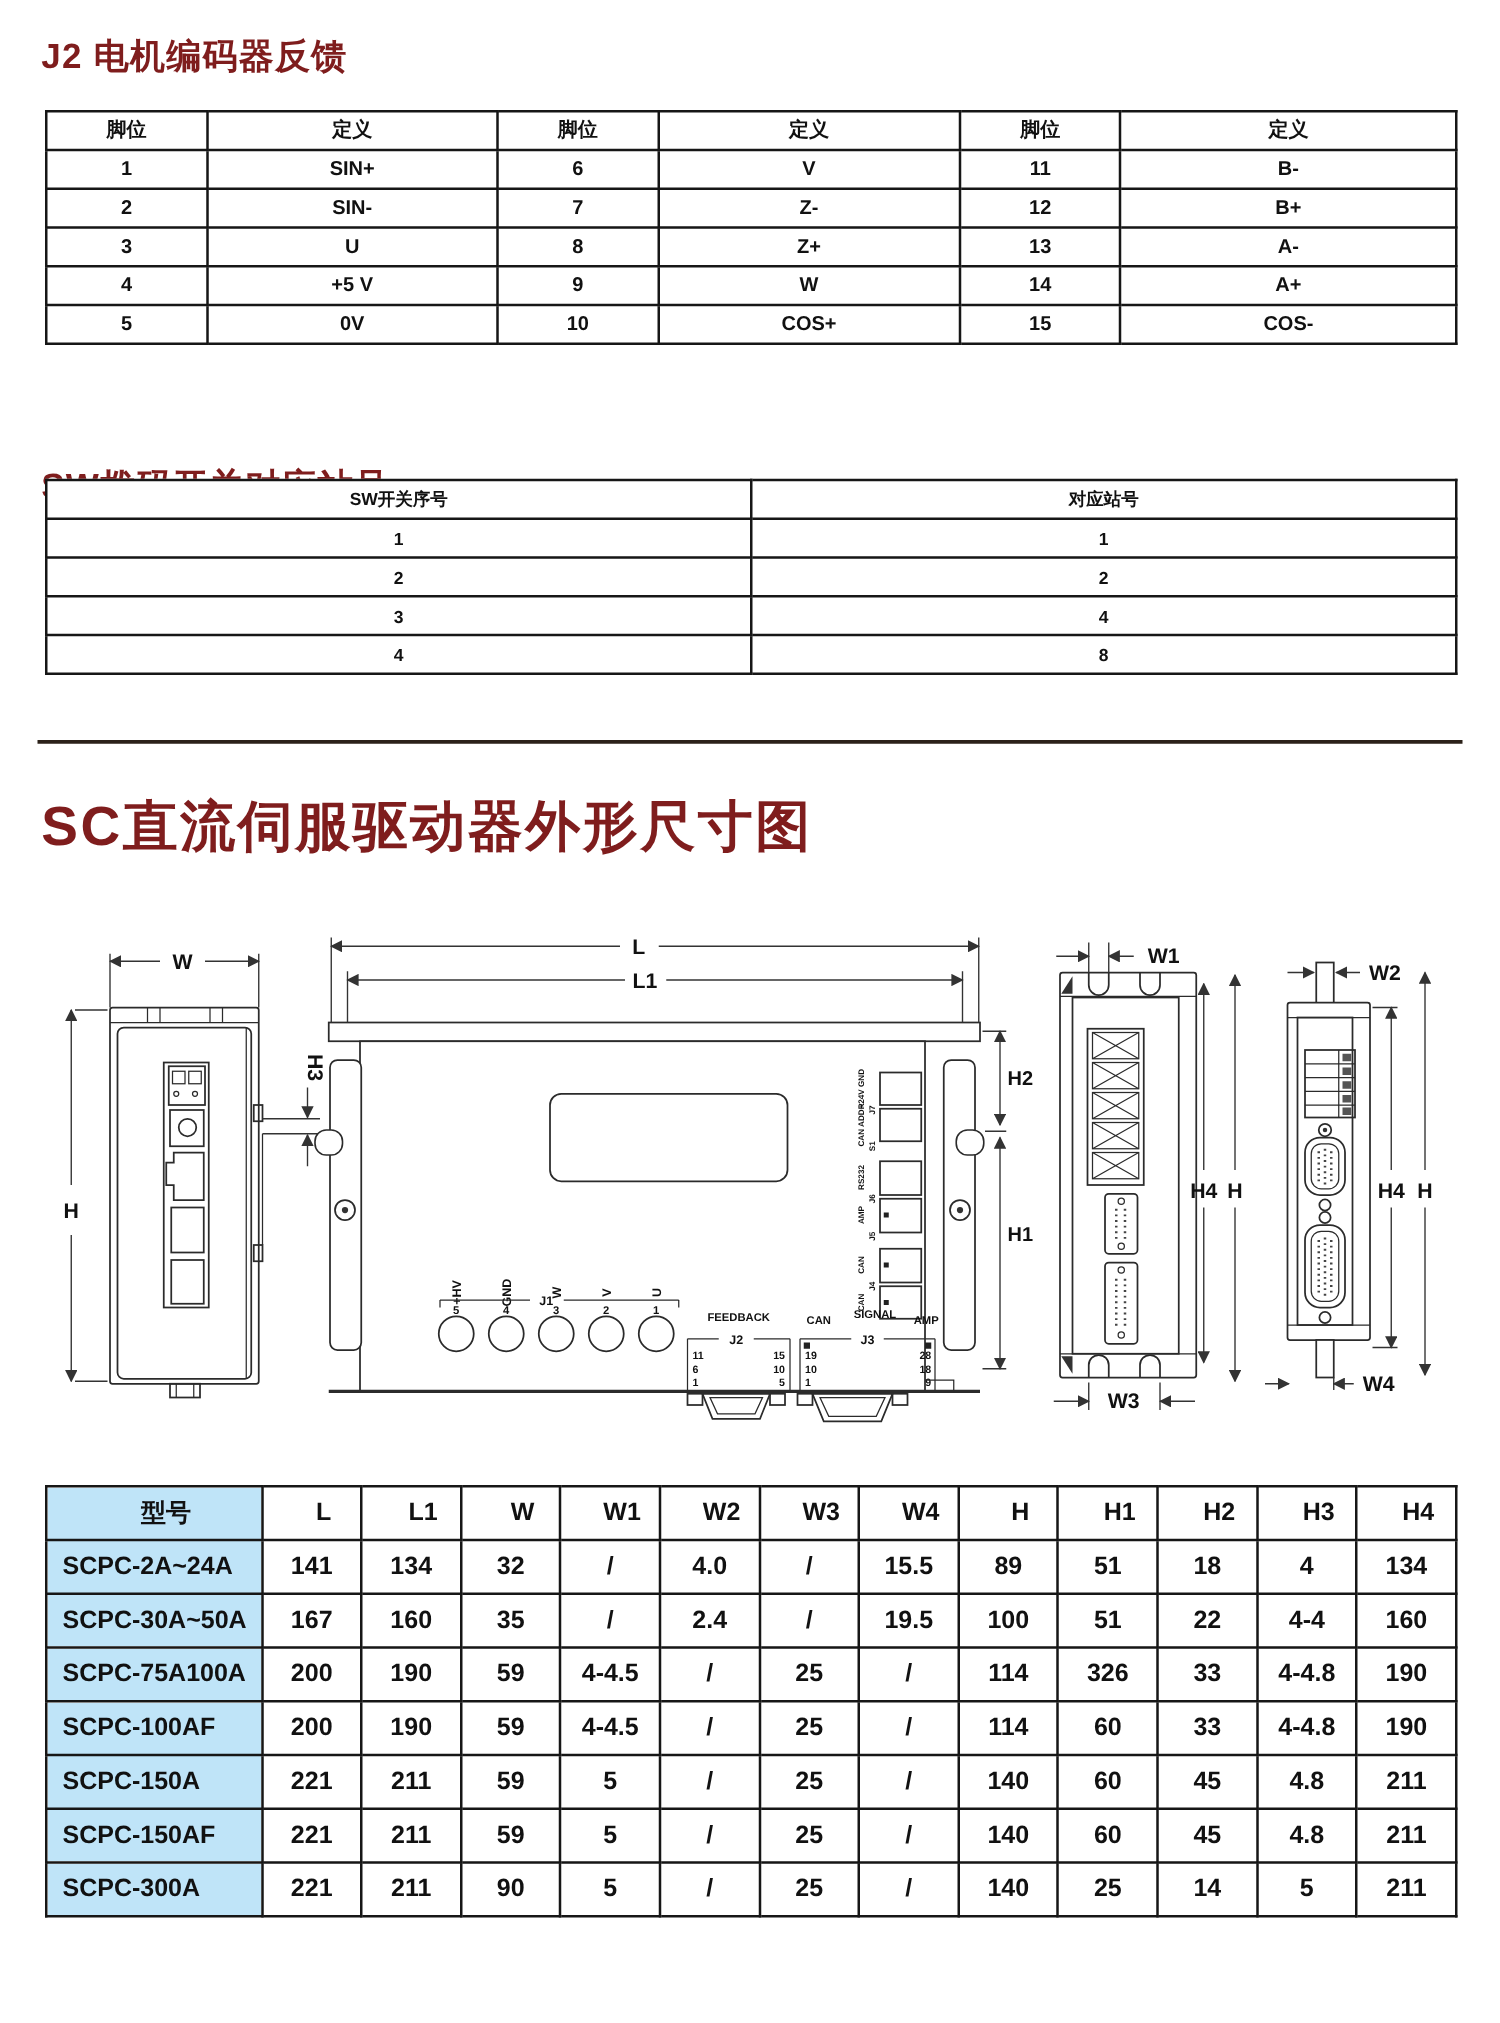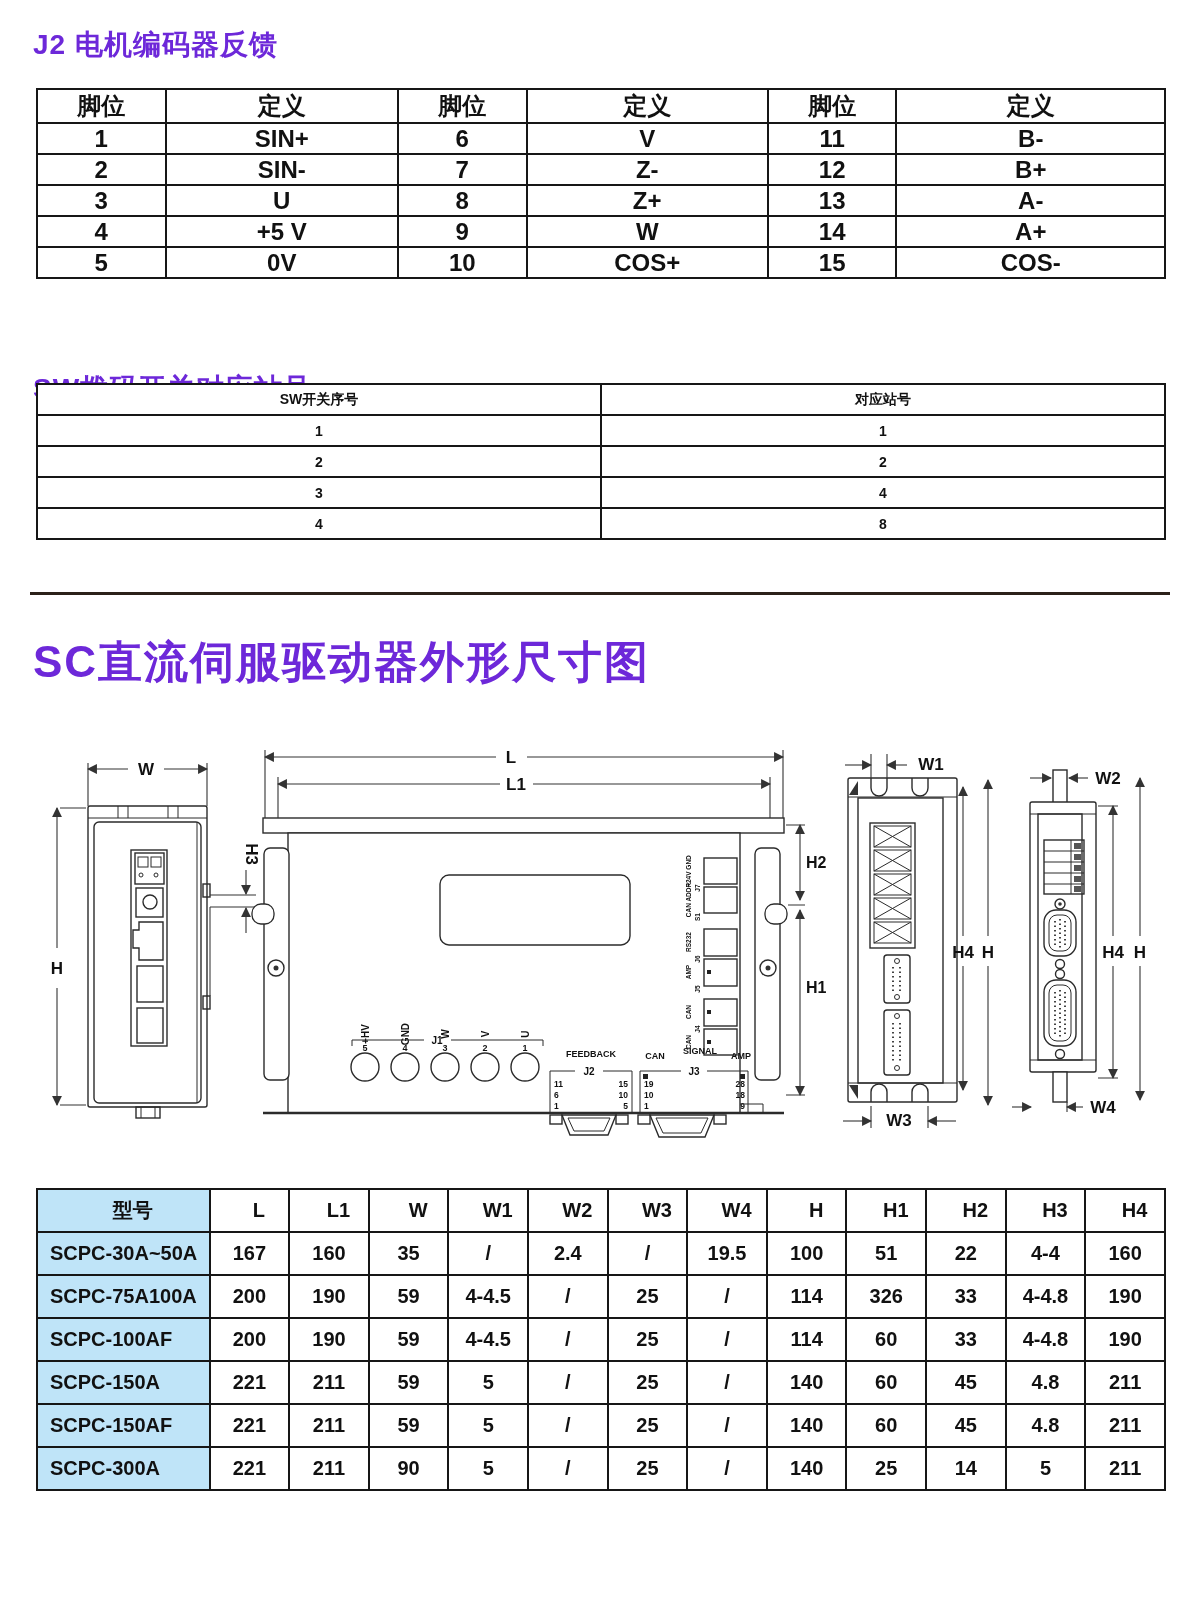--- a/index.html
+++ b/index.html
@@ -1,24 +1,24 @@
 <!DOCTYPE html>
 <html><head>
 <meta charset="utf-8">
 <style>
   html,body{margin:0;padding:0;background:#ffffff;}
   body{width:1200px;height:1618px;position:relative;font-family:"Liberation Sans","DejaVu Sans",sans-serif;color:#111;}
   .page{position:absolute;inset:0;background:#fff;}
-  .sec-title{position:absolute;margin:0;color:#6d28d9;font-weight:bold;letter-spacing:1px;line-height:1.1;}
+  .sec-title{position:absolute;margin:0;color:#7f1d1d;font-weight:bold;letter-spacing:1px;line-height:1.1;}
   #title-j2{left:33px;top:30px;font-size:28px;}
   #title-sw{left:33px;top:330px;font-size:28px;margin-top:44px;}
   #title-sc{left:33px;top:638px;font-size:44px;letter-spacing:2px;}
   table{position:absolute;border-collapse:collapse;table-layout:fixed;background:#fff;}
   th,td{border:2px solid #161616;text-align:center;font-weight:bold;padding:0;overflow:hidden;white-space:nowrap;}
-  .t1{left:36px;top:88px;width:1130px;font-size:24px;}
+  .t1{left:36px;top:88px;width:1130px;font-size:16px;}
   .t1 th,.t1 td{height:29px;}
   .t2{left:36px;top:383px;width:1130px;font-size:14px;}
   .t2 th,.t2 td{height:29px;}
   .t3{left:36px;top:1188px;width:1130px;font-size:20px;}
   .t3 th{height:41px;padding-left:19px;}
   .t3 td{height:41px;}
   .t3 th:first-child,.t3 td:first-child{background:#bfe4f8;}
   .t3 td:first-child{text-align:left;padding-left:12px;}
   .divider{position:absolute;left:30px;top:592px;width:1140px;height:3px;background:#2b2119;}
   .drawing-wrap{position:absolute;left:0;top:708px;width:1200px;height:445px;}
@@ -412,20 +412,35 @@
           <th>W4</th>
           <th>H</th>
           <th>H1</th>
           <th>H2</th>
           <th>H3</th>
           <th>H4</th>
         </tr>
     </thead>
     <tbody>
         <tr>
+          <td>SCPC-2A~24A</td>
+          <td>141</td>
+          <td>134</td>
+          <td>32</td>
+          <td>/</td>
+          <td>4.0</td>
+          <td>/</td>
+          <td>15.5</td>
+          <td>89</td>
+          <td>51</td>
+          <td>18</td>
+          <td>4</td>
+          <td>134</td>
+        </tr>
+        <tr>
           <td>SCPC-30A~50A</td>
           <td>167</td>
           <td>160</td>
           <td>35</td>
           <td>/</td>
           <td>2.4</td>
           <td>/</td>
           <td>19.5</td>
           <td>100</td>
           <td>51</td>

